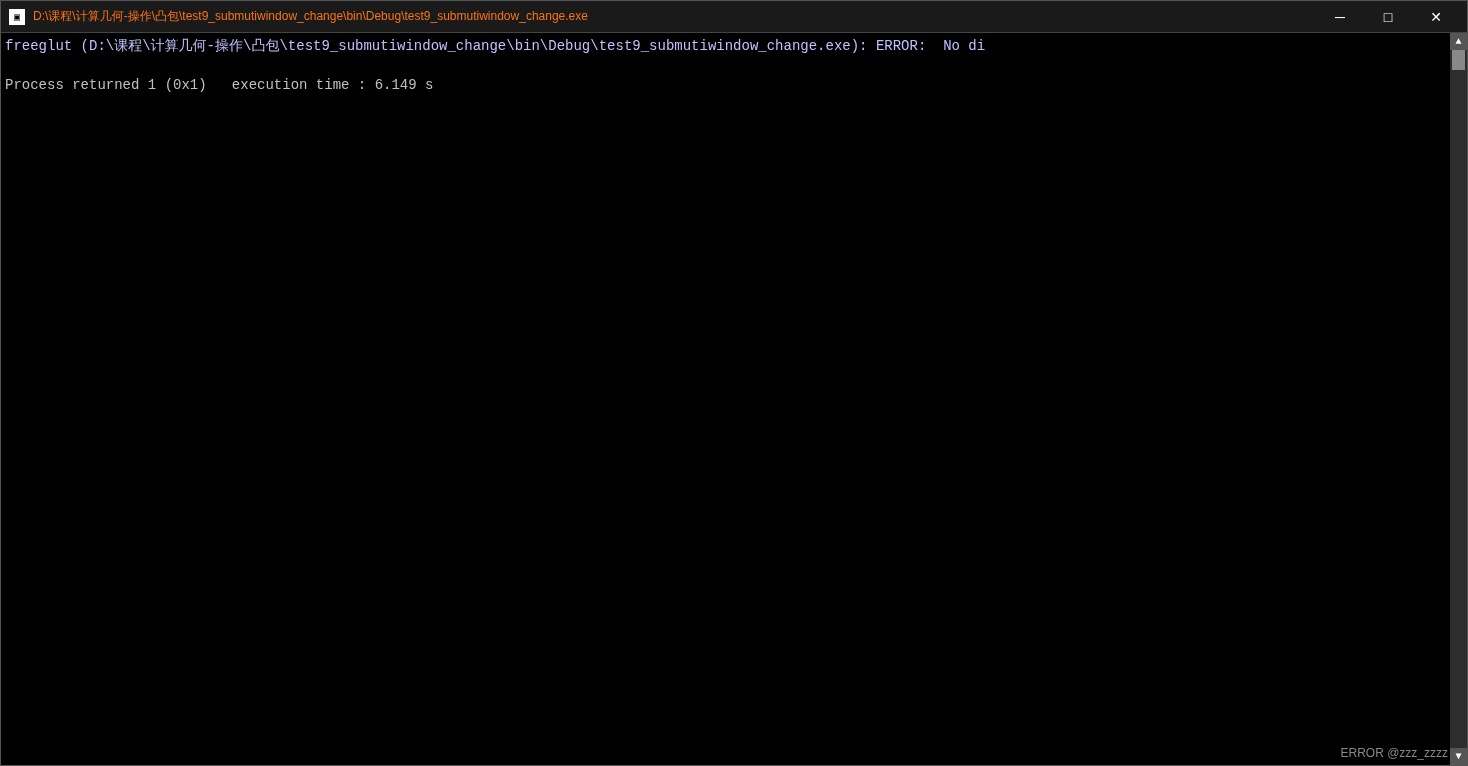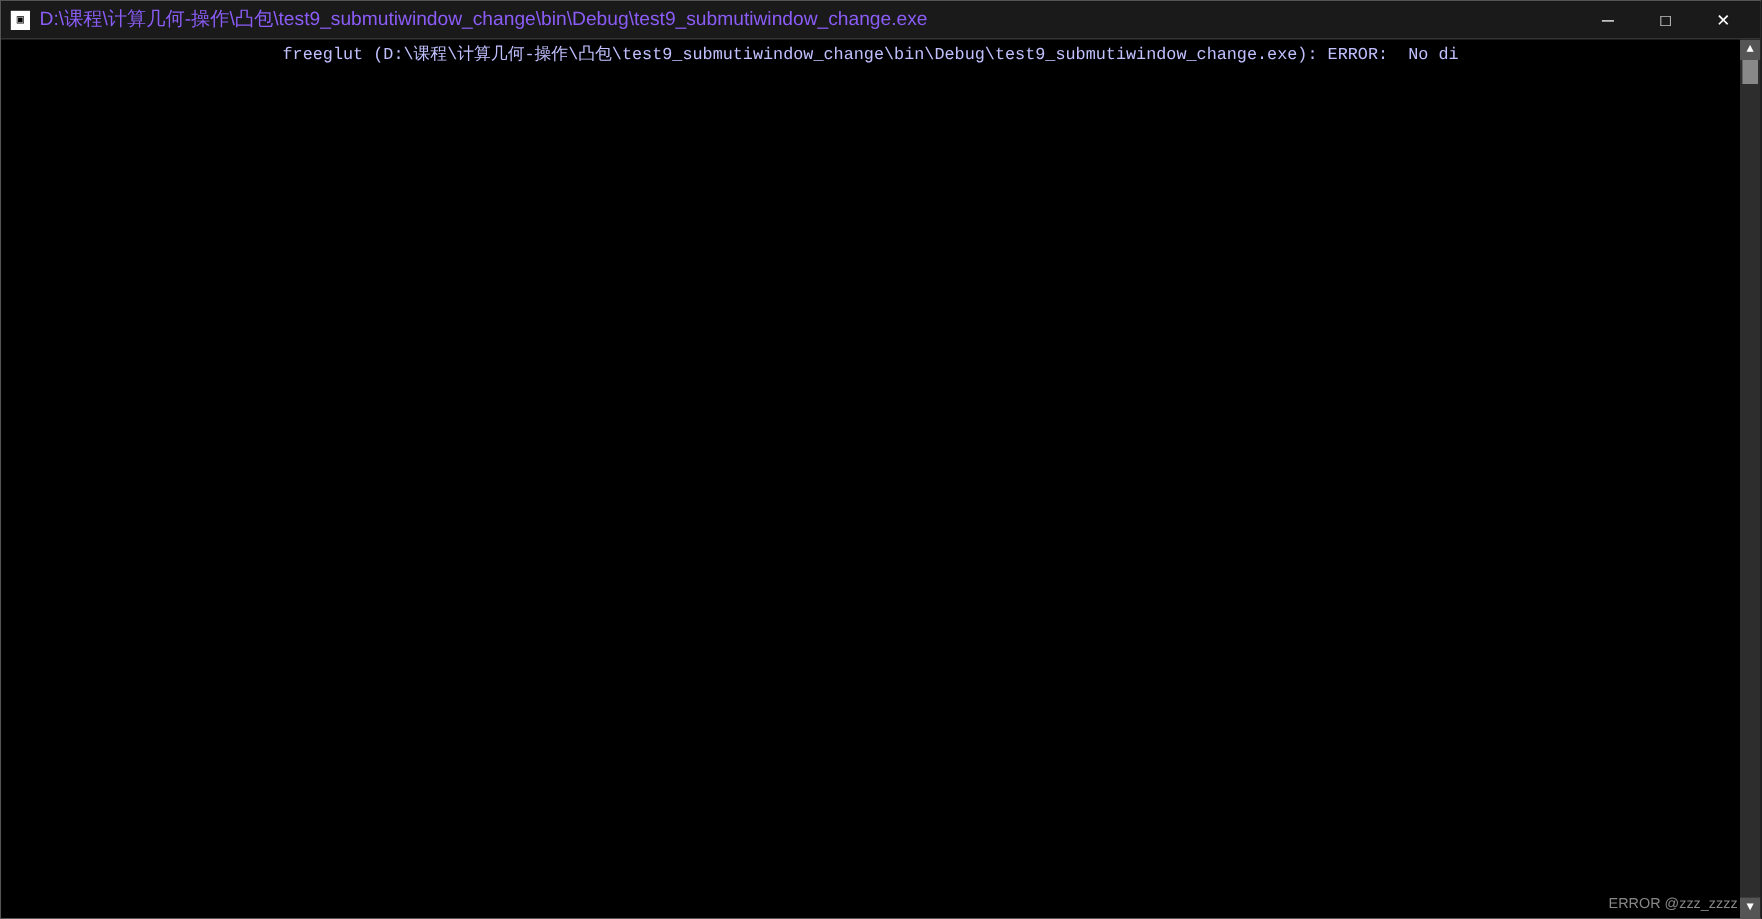--- a/index.html
+++ b/index.html
@@ -42,22 +42,22 @@
       display: flex;
       align-items: center;
       justify-content: center;
       font-size: 10px;
       color: #000;
       font-weight: bold;
       flex-shrink: 0;
     }
 
     .title-bar-text {
-      color: #8b5cf6;
-      font-size: 16px;
+      color: #f97316;
+      font-size: 12px;
       font-family: 'Microsoft YaHei', 'Segoe UI', sans-serif;
       flex: 1;
     }
 
     .title-bar-controls {
       display: flex;
       gap: 2px;
     }
 
     .title-bar-btn {
@@ -79,21 +79,20 @@
       display: flex;
       overflow: hidden;
       position: relative;
     }
 
     .console-content {
       flex: 1;
       padding: 4px 4px;
       overflow: hidden;
       position: relative;
-      text-align: center;
     }
 
     .scrollbar {
       width: 17px;
       background: #2d2d2d;
       display: flex;
       flex-direction: column;
       align-items: center;
       flex-shrink: 0;
     }
@@ -161,20 +160,21 @@
       <button class="title-bar-btn">□</button>
       <button class="title-bar-btn close">✕</button>
     </div>
   </div>
 
   <div class="console-area">
     <div class="console-content">
 
     <div class="console-line line-error">freeglut (D:\课程\计算几何-操作\凸包\test9_submutiwindow_change\bin\Debug\test9_submutiwindow_change.exe): ERROR:  No di</div>
         <div class="console-line line-empty">&nbsp;</div>
+        <div class="console-line line-normal">Process returned 1 (0x1)   execution time : 6.149 s</div>
       </div>
     <div class="scrollbar">
       <div class="scrollbar-arrow">▲</div>
       <div class="scrollbar-thumb"></div>
       <div style="flex:1;background:#2d2d2d;"></div>
       <div class="scrollbar-arrow">▼</div>
     </div>
   </div>
 
   <div class="watermark">ERROR @zzz_zzzz</div>

